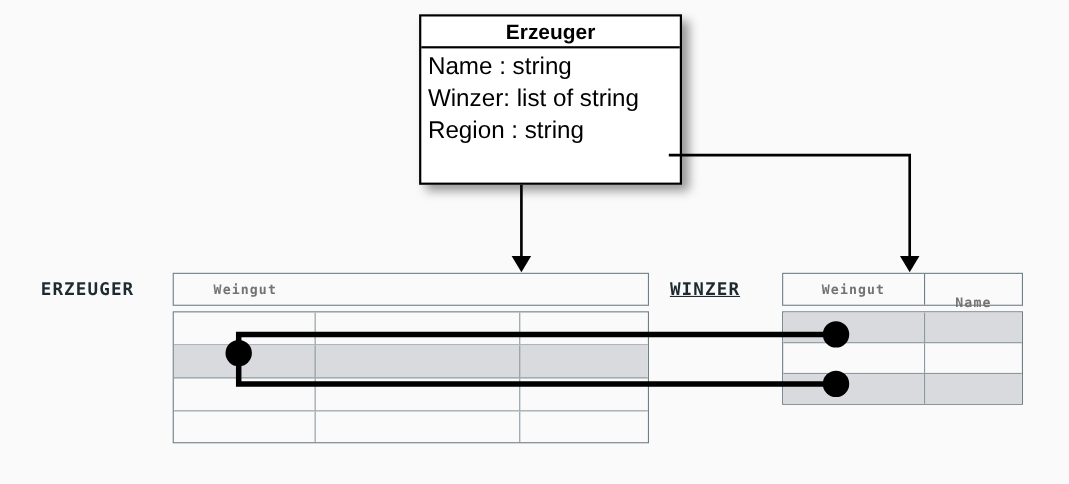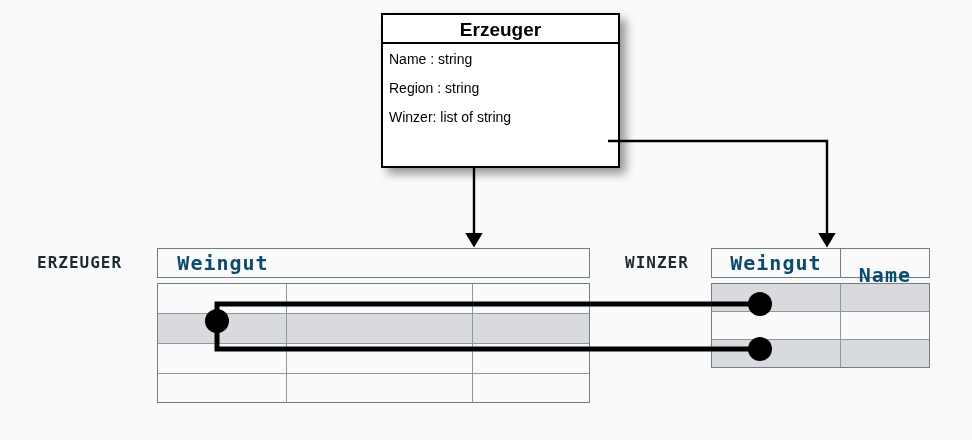--- a/index.html
+++ b/index.html
@@ -40,54 +40,54 @@
     font-size: 19px;
     color: #000;
     border-bottom: 2px solid #000;
     box-sizing: border-box;
     white-space: nowrap;
   }
   .uml-attrs {
     padding: 1px 0 0 6px;
   }
   .uml-attr {
-    font-size: 14px;
+    font-size: 22px;
     line-height: 29px;
     color: #000;
     white-space: nowrap;
   }
 
   
   .tbl-label {
     position: absolute;
     font-family: "DejaVu Sans Mono", "Liberation Mono", monospace;
     font-weight: bold;
     font-size: 16px;
     letter-spacing: 1px;
     color: #1d2b30;
     white-space: nowrap;
   }
   #label-erzeuger { left: 37px; top: 253px; }
-  #label-winzer   { left: 625px; top: 253px; }
+  #label-winzer   { left: 609px; top: 253px; text-decoration: underline; }
 
   
   .tbl-head {
     position: absolute;
     display: flex;
     border: 1px solid #6e7f85;
     box-sizing: border-box;
     background: #fafafa;
     height: 30px;
   }
   .tbl-head .cell {
     font-family: "DejaVu Sans Mono", "Liberation Mono", monospace;
     font-weight: bold;
-    font-size: 20px;
+    font-size: 12px;
     letter-spacing: 1px;
-    color: #0c4a6e;
+    color: #737373;
     display: flex;
     align-items: center;
     justify-content: center;
     border-right: 1px solid #6e7f85;
     box-sizing: border-box;
     white-space: nowrap;
   }
   .tbl-head .cell:last-child { border-right: none; }
 
   .tbl-body {
@@ -144,22 +144,22 @@
 </style>
 </head>
 <body>
 
 <div id="stage">
 
   <div class="uml-box">
     <div class="uml-title">Erzeuger</div>
     <div class="uml-attrs">
       <div class="uml-attr">Name : string</div>
+      <div class="uml-attr">Winzer: list of string</div>
       <div class="uml-attr">Region : string</div>
-      <div class="uml-attr">Winzer: list of string</div>
     </div>
   </div>
 
   <div class="tbl-label" id="label-erzeuger">ERZEUGER</div>
   <div class="tbl-label" id="label-winzer">WINZER</div>
 
   <div class="tbl-head" id="head-erzeuger">
     <div class="cell c0">Weingut</div>
   </div>
 

